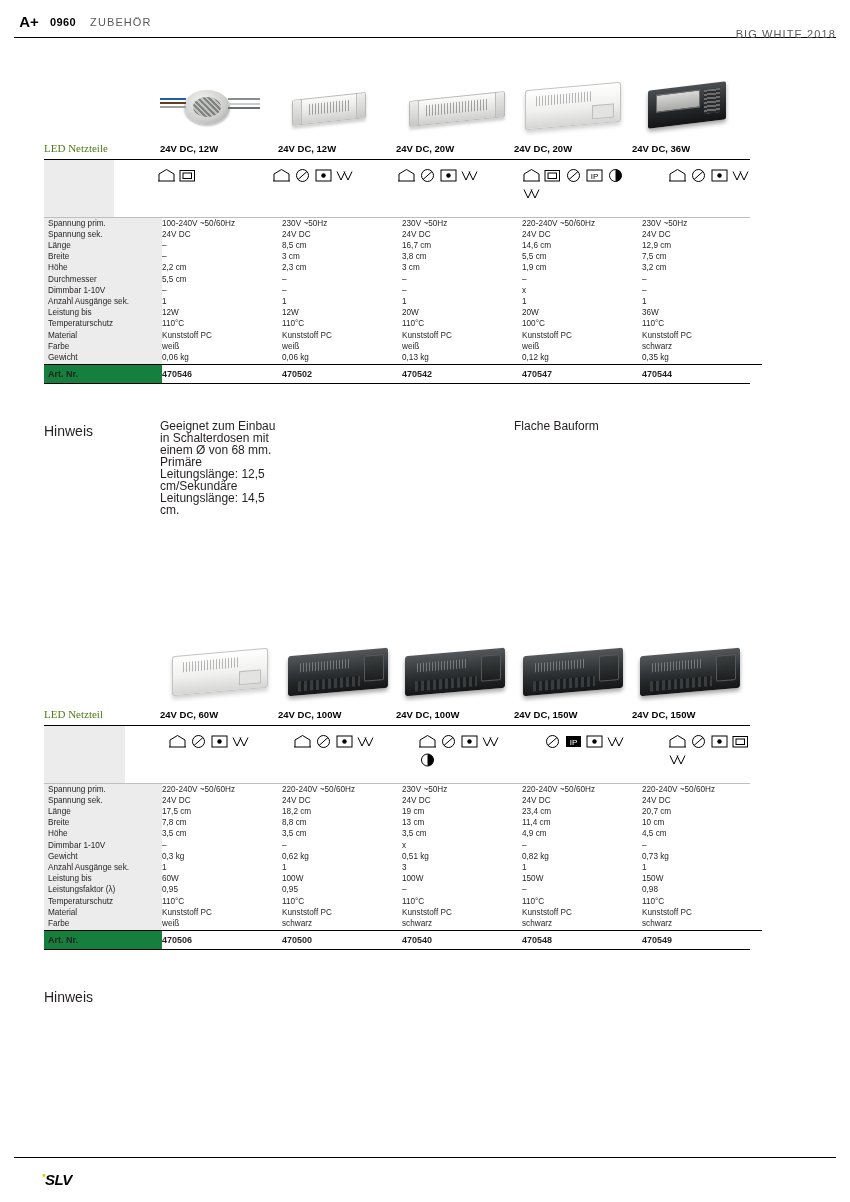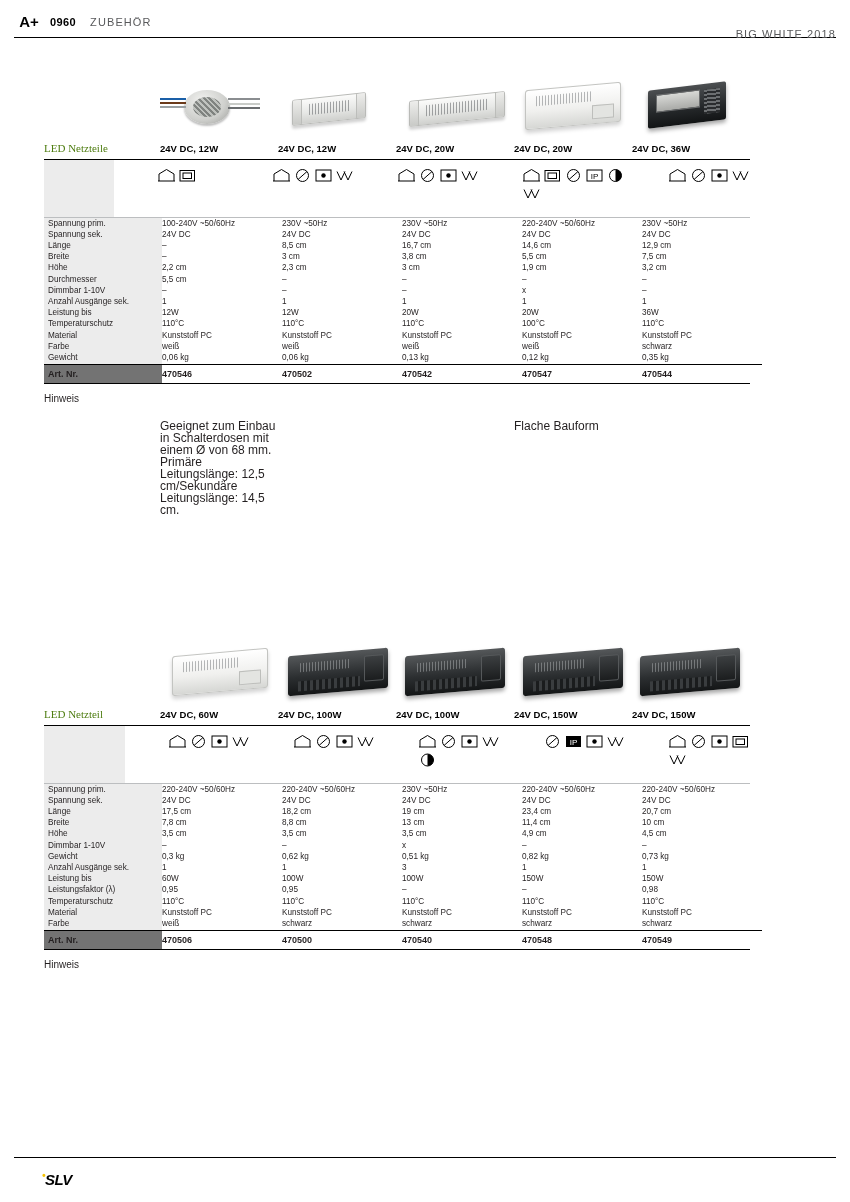--- a/index.html
+++ b/index.html
@@ -162,32 +162,33 @@
     padding-left: 4px;
   }
   .spec td.val { width: 120px; }
   .spec tr.artnr td {
     font-size: 9px;
     font-weight: bold;
     padding-top: 4px;
     padding-bottom: 4px;
     border-top: 1px solid #000;
   }
-  .spec tr.artnr td.lbl { background: #737373; }
+  .spec tr.artnr td.lbl { background: #15803d; }
   .spec-wrap { border-bottom: 1px solid #000; }
 
   
   .notes {
     display: flex;
     margin-top: 9px;
   }
   .notes .nlabel {
     width: 118px;
-    font-size: 10px;
+    font-size: 14px;
     color: #231f20;
+    margin-top: 30px;
   }
   .note-cell {
     width: 120px;
     font-size: 12px;
     line-height: 12px;
     color: #231f20;
     margin-top: 27px;
   }
 
   

